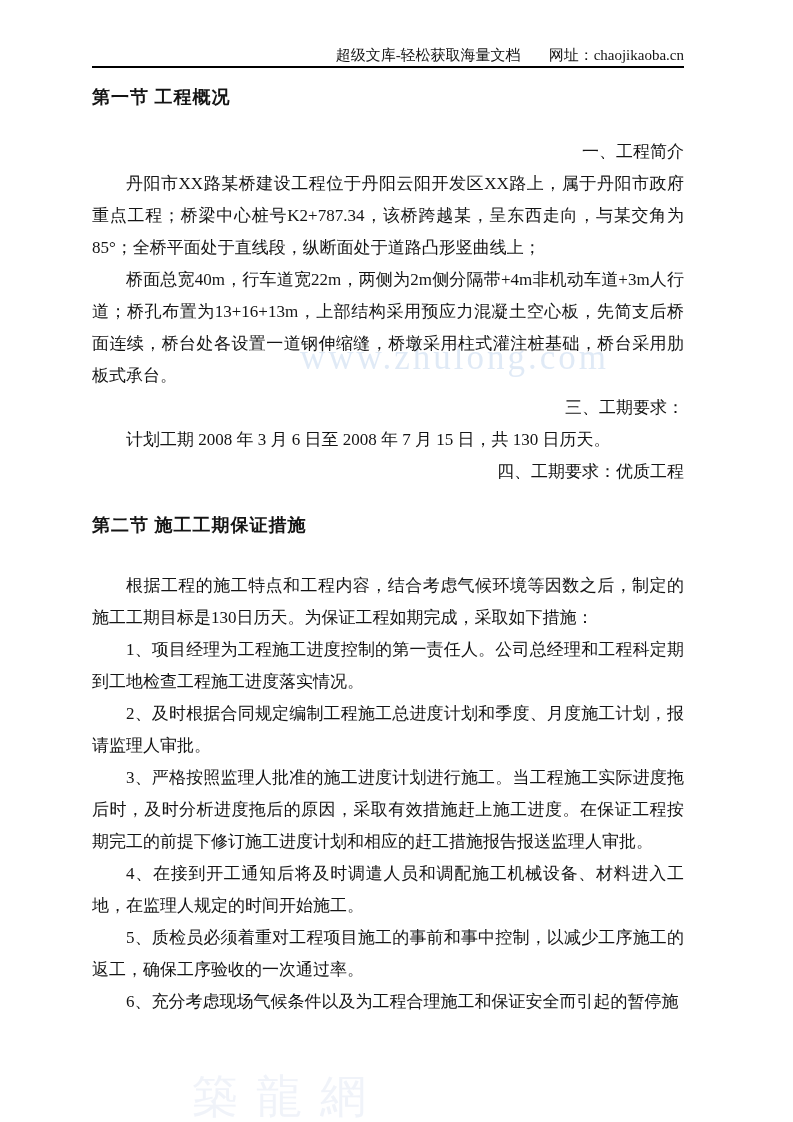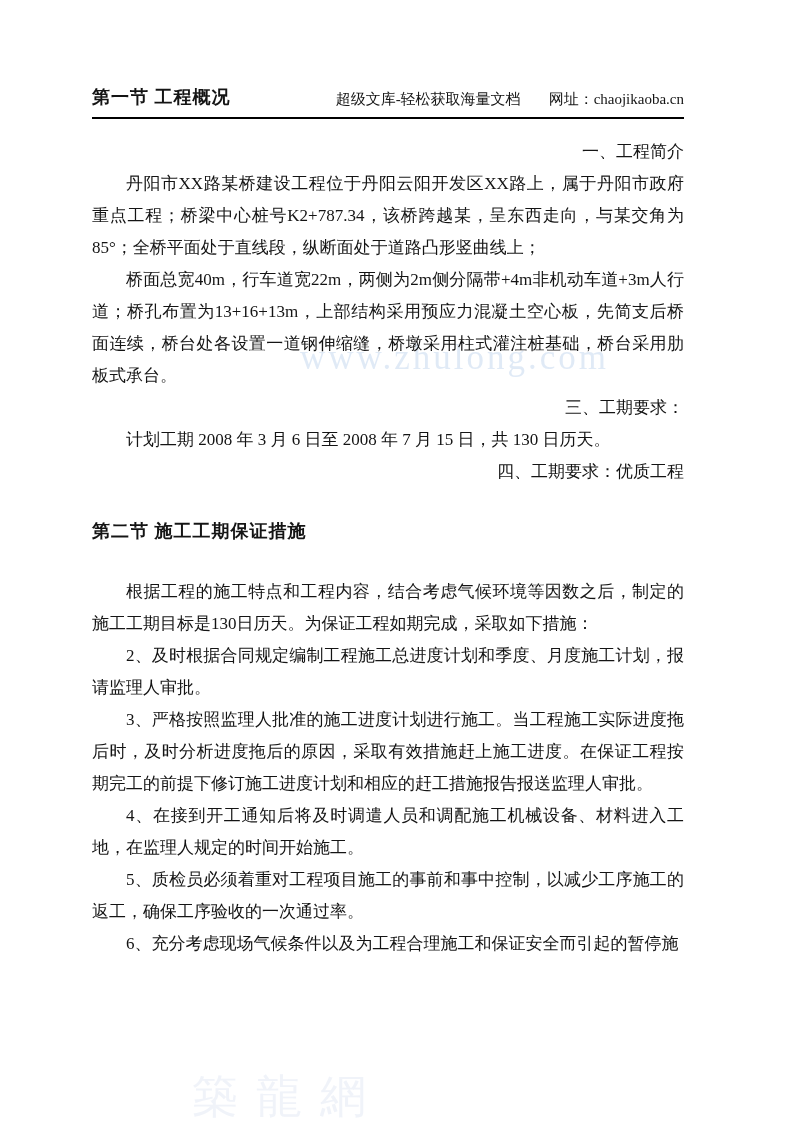--- a/index.html
+++ b/index.html
@@ -17,24 +17,22 @@
     color: #141414;
   }
   .header {
     position: absolute;
     top: 44px;
     left: 92px;
     width: 592px;
     text-align: right;
     font-size: 15px;
     line-height: 22px;
-    padding-bottom: 7px;
     border-bottom: 2px solid #000000;
     white-space: nowrap;
-    margin-top: 44px;
   }
   .header .gap {
     display: inline-block;
     width: 28px;
   }
   .content {
     position: absolute;
     top: 84px;
     left: 92px;
     width: 592px;
@@ -42,21 +40,21 @@
     line-height: 32px;
   }
   .section-title {
     text-align: left;
     font-size: 18px;
     line-height: 26px;
     margin: 0 0 26px 0;
     letter-spacing: 1px;
   }
   .section-title.second {
-    margin-top: 30px;
+    margin-top: 24px;
     margin-bottom: 32px;
   }
   .num-heading {
     margin: 0;
     text-align: right;
   }
   .para {
     margin: 0;
     text-indent: 2em;
     text-align: justify;
@@ -108,20 +106,21 @@
     <p class="para">桥面总宽40m，行车道宽22m，两侧为2m侧分隔带+4m非机动车道+3m人行道；桥孔布置为13+16+13m，上部结构采用预应力混凝土空心板，先简支后桥面连续，桥台处各设置一道钢伸缩缝，桥墩采用柱式灌注桩基础，桥台采用肋板式承台。</p>
 
     <p class="num-heading">三、工期要求：</p>
     <p class="para">计划工期 2008 年 3 月 6 日至 2008 年 7 月 15 日，共 130 日历天。</p>
 
     <p class="num-heading">四、工期要求：优质工程</p>
 
     <h1 class="section-title second">第二节 施工工期保证措施</h1>
 
     <p class="para">根据工程的施工特点和工程内容，结合考虑气候环境等因数之后，制定的施工工期目标是130日历天。为保证工程如期完成，采取如下措施：</p>
+    <p class="para">1、项目经理为工程施工进度控制的第一责任人。公司总经理和工程科定期到工地检查工程施工进度落实情况。</p>
     <p class="para">2、及时根据合同规定编制工程施工总进度计划和季度、月度施工计划，报请监理人审批。</p>
     <p class="para">3、严格按照监理人批准的施工进度计划进行施工。当工程施工实际进度拖后时，及时分析进度拖后的原因，采取有效措施赶上施工进度。在保证工程按期完工的前提下修订施工进度计划和相应的赶工措施报告报送监理人审批。</p>
     <p class="para">4、在接到开工通知后将及时调遣人员和调配施工机械设备、材料进入工地，在监理人规定的时间开始施工。</p>
     <p class="para">5、质检员必须着重对工程项目施工的事前和事中控制，以减少工序施工的返工，确保工序验收的一次通过率。</p>
     <p class="para">6、充分考虑现场气候条件以及为工程合理施工和保证安全而引起的暂停施</p>
 
   </div>
 
 </div>
 

